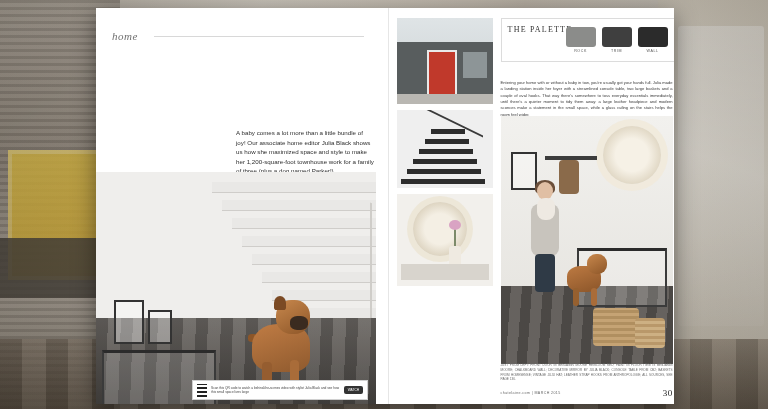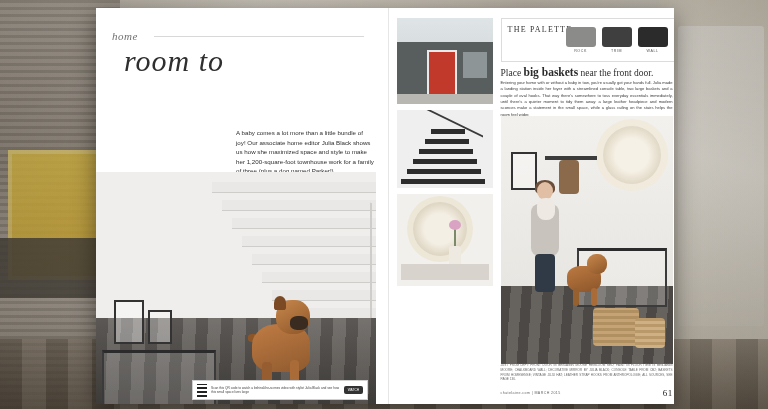--- a/index.html
+++ b/index.html
@@ -190,21 +190,20 @@
     <div class="bd-vase"></div>
     <div class="bd-wood"></div>
     <div class="bd-soft"></div>
   </div>
 
   <div class="spread">
 
     <div class="page page-left">
       <div class="kicker">home</div>
       <div class="kicker-rule"></div>
-      <div class="head1">room to</div>
       <div class="deck">A baby comes a lot more than a little bundle of joy! Our associate home editor Julia Black shows us how she maximized space and style to make her 1,200-square-foot townhouse work for a family of three (plus a dog named Parker!)</div>
       <div class="byline">BY VIRGINIE MARTOCQ   PHOTOGRAPHY BY ALBERTO CABEDO</div>
 
       <div class="lp-photo">
         <div class="lp-wall"></div>
         <div class="lp-stair">
           <i style="left:6px;top:10px;width:168px;height:10px;"></i>
           <i style="left:16px;top:28px;width:158px;height:10px;"></i>
           <i style="left:26px;top:46px;width:148px;height:10px;"></i>
           <i style="left:36px;top:64px;width:138px;height:10px;"></i>
@@ -280,23 +279,20 @@
             <div class="chip" style="background:#3f3f3f"></div>
             <div class="lbl">TRIM</div>
           </div>
           <div class="sw">
             <div class="chip" style="background:#2b2b2b"></div>
             <div class="lbl">WALL</div>
           </div>
         </div>
       </div>
 
-      <div class="rp-headline">
-        <span>Place </span><b>big baskets</b><span> near the front door.</span>
-      </div>
 
       <div class="rp-body">Entering your home with or without a baby in tow, you're usually got your hands full. Julia made a landing station inside her foyer with a streamlined console table, two large baskets and a couple of oval hooks. That way there's somewhere to toss everyday essentials immediately, until there's a quieter moment to tidy them away: a large leather headpiece and modern sconces make a statement in the small space, while a glass railing on the stairs helps the room feel wider.</div>
 
       <div class="rp-bigphoto">
         <div class="bp-wall"></div>
         <div class="bp-juju"></div>
         <div class="bp-lamp"></div>
         <div class="bp-hook"></div>
         <div class="bp-coat"></div>
         <div class="bp-floor"></div>
@@ -315,18 +311,18 @@
             <span class="h"></span>
             <span class="l"></span>
             <span class="l2"></span>
         </div>
       </div>
 
       <div class="rp-caption">JUST FROM LEFT: FRONT DOOR IN BENJAMIN MOORE HEIRLOOM RED; PAINT IN FLOOR ITEM IS BENJAMIN MOORE; CHALKBOARD WALL; DECORATIVE MIRROR BY JULIA BLACK; CONSOLE TABLE FROM CB2; BASKETS FROM HOMESENSE; VINTAGE JUJU HAT; LEATHER STRAP HOOKS FROM ANTHROPOLOGIE; ALL SOURCES, SEE PAGE 136.</div>
 
       <div class="rp-footer">
         <span>chatelaine.com  |  MARCH 2015</span>
-        <span class="folio">61</span>
+        <span class="folio">30</span>
       </div>
 
     </div>
   </div>
 </div>
 
 </body></html>

